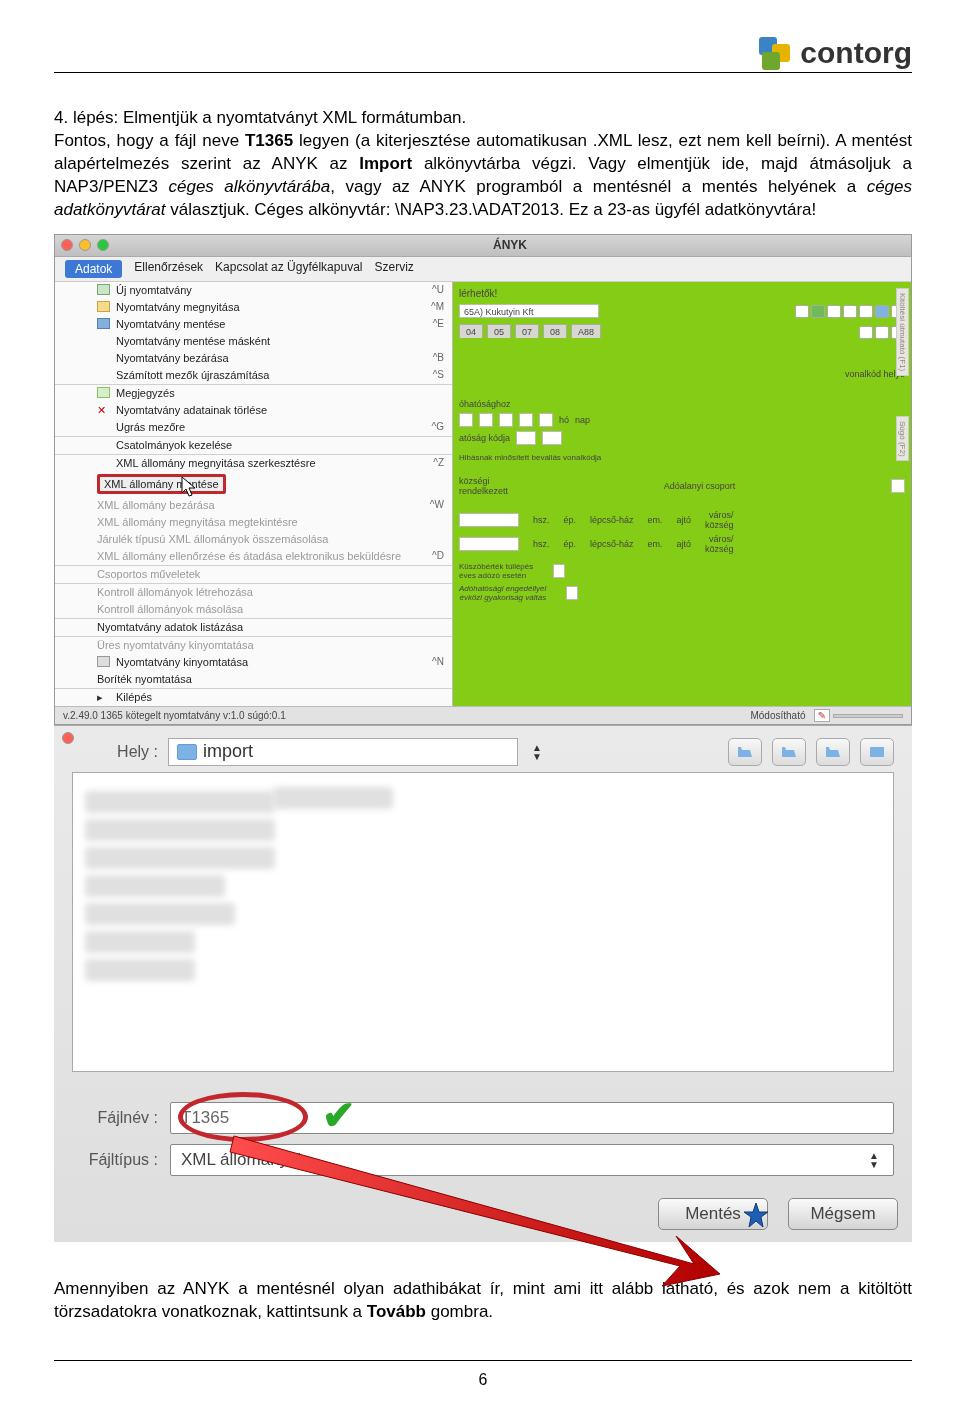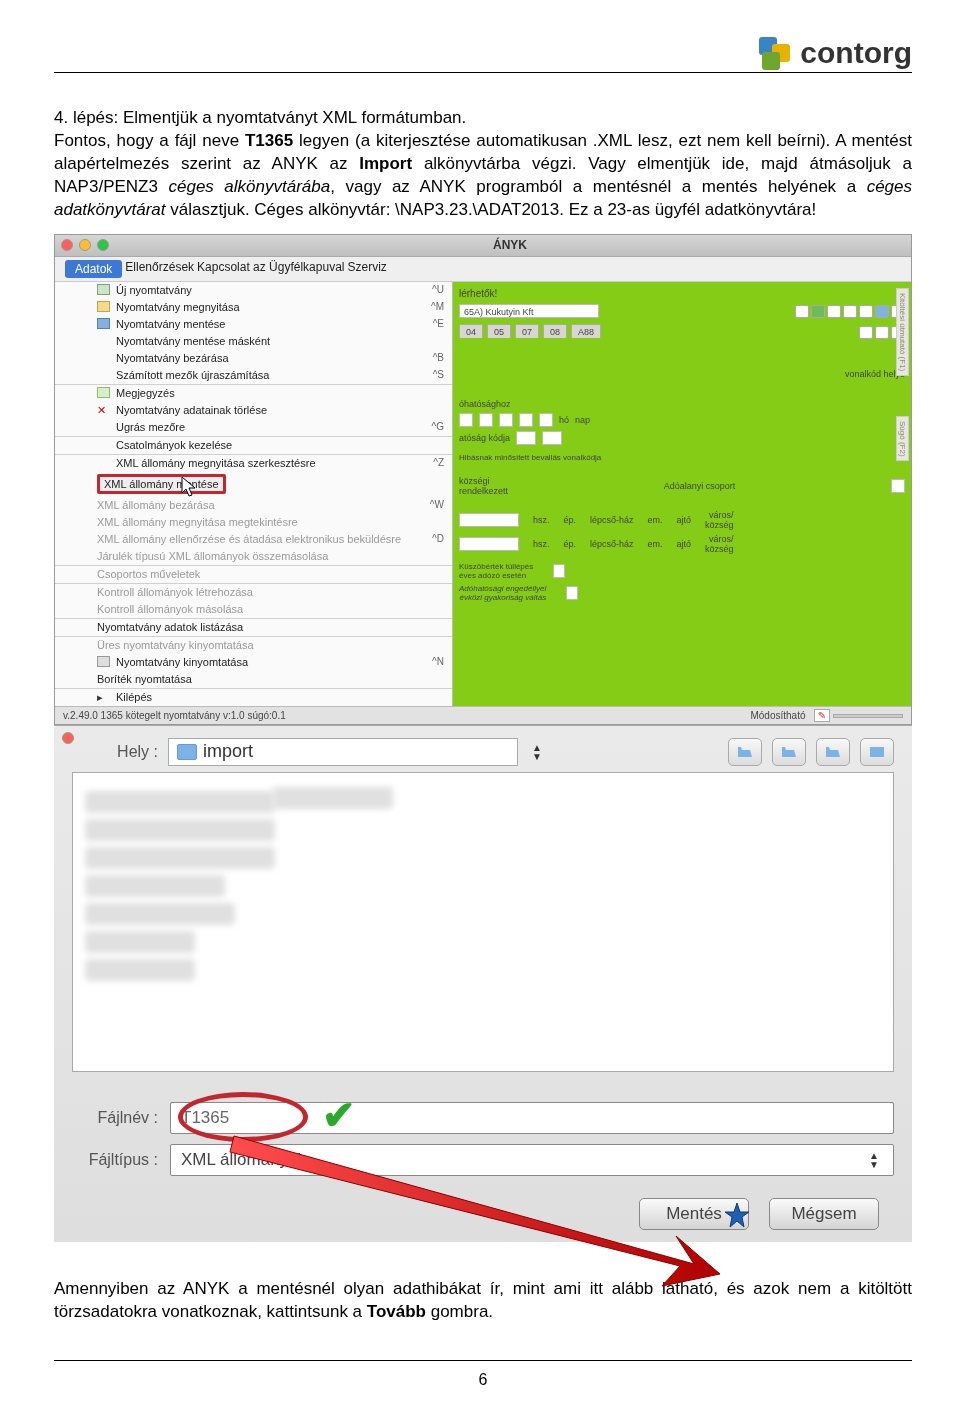--- a/index.html
+++ b/index.html
@@ -16,21 +16,21 @@
   .body-text { line-height: 1.35; text-align: justify; margin: 34px 0 12px 0; }
   .bold { font-weight: 700; }
   .ital { font-style: italic; }
   .screenshot-area { margin-top: 6px; }
   
   .anyk { border: 1px solid #999; background: #eee; font-size: 11px; color: #222; }
   .titlebar { height: 22px; background: linear-gradient(#d6d6d6,#bfbfbf); display: flex; align-items: center; gap: 6px; padding: 0 6px; border-bottom: 1px solid #aaa; }
   .tldot { width: 12px; height: 12px; border-radius: 50%; border: 1px solid #999; }
   .r { background: #ff5f57; } .y { background: #ffbd2e; } .g { background: #28c940; }
   .tlt { flex: 1; text-align: center; font-size: 12px; color: #333; font-weight: 600; }
-  .menubar { display: flex; gap: 3px; padding: 3px 10px; background: #efefef; font-size: 12px; border-bottom: 1px solid #ccc; }
+  .menubar { display: flex; gap: 12px; padding: 3px 10px; background: #efefef; font-size: 12px; border-bottom: 1px solid #ccc; }
   .mactive { background: #3e78d6; color: #fff; padding: 2px 10px; border-radius: 3px; }
   .menucontent { display: flex; }
   .dropdown { width: 398px; background: #fafafa; border-right: 1px solid #bbb; }
   .ditem { display: flex; align-items: center; justify-content: space-between; padding: 2px 8px; font-size: 11px; border-bottom: 0.5px solid transparent; margin-left: 34px; }
   .dsep { height: 1px; background: #d0d0d0; margin: 0; }
   .dgray { color: #9a9a9a; }
   .dicon { width: 13px; height: 11px; margin-right: 6px; display: inline-block; }
   .dlabel { display: flex; align-items: center; }
   .dsc { color: #666; font-size: 10px; }
   .dhil { position: relative; }
@@ -54,21 +54,21 @@
   .navbtn { width: 34px; height: 28px; background: linear-gradient(#f8f8f8,#dcdcdc); border: 1px solid #aaa; border-radius: 5px; display: flex; align-items: center; justify-content: center; }
   .filelist { background: #fff; border: 1px solid #aaa; height: 300px; margin: 6px 0 30px 0; padding: 12px; }
   .blur-row { height: 22px; background: #e0e0e0; border-radius: 4px; filter: blur(3px); margin: 6px 0; }
   .blur-row.short { width: 140px; } .blur-row.med { width: 190px; } .blur-row.long { width: 150px; }
   .blur2 { position: absolute; top: 14px; left: 200px; height: 22px; width: 120px; background: #e0e0e0; filter: blur(3px); border-radius: 4px; }
   .fname-row { display: flex; align-items: center; gap: 12px; margin: 4px 0 10px 0; }
   .fname-field { flex: 1; height: 32px; background: #fff; border: 1px solid #888; border-radius: 2px; padding: 0 10px; font-size: 17px; display: flex; align-items: center; }
   .ftype-field { flex: 1; height: 32px; background: #fff; border: 1px solid #888; border-radius: 2px; padding: 0 10px; font-size: 17px; display: flex; align-items: center; justify-content: space-between; }
   .annot-oval { position: absolute; border: 5px solid #c1272d; border-radius: 50%/50%; width: 130px; height: 50px; left: 106px; }
   .check { font-size: 40px; color: #2aa82a; font-weight: 900; }
-  .dlgbtns { position: absolute; right: 33px; bottom: 12px; display: flex; gap: 20px; }
+  .dlgbtns { position: absolute; right: 14px; bottom: 12px; display: flex; gap: 20px; }
   .dlgbtn { width: 110px; height: 32px; background: linear-gradient(#fafafa,#d4d4d4); border: 1px solid #888; border-radius: 5px; font-size: 17px; display: flex; align-items: center; justify-content: center; position: relative; }
   .arrow { position: absolute; pointer-events: none; }
   .bottom-text { margin-top: 36px; line-height: 1.35; text-align: justify; }
   .pfoot { border-top: 1.5px solid #000; margin-top: 36px; padding-top: 10px; text-align: center; font-size: 16px; }
   .sidevert { position: absolute; right: 2px; writing-mode: vertical-rl; font-size: 8px; background: #e8e6df; padding: 4px 1px; border: 1px solid #ccc; color: #888; }
 </style>
 </head>
 <body>
 
 <div class="page">
@@ -195,27 +195,27 @@
           <div class="ditem dgray">
               <span class="dlabel">
                 <span>XML állomány bezárása</span>
               </span>
               <span class="dsc">^W</span>
             </div>
           <div class="ditem dgray">
               <span>XML állomány megnyitása megtekintésre</span>
             </div>
           <div class="ditem dgray">
+              <span>Járulék típusú XML állományok összemásolása</span>
+            </div>
+          <div class="ditem dgray">
               <span class="dlabel">
                 <span>XML állomány ellenőrzése és átadása elektronikus beküldésre</span>
               </span>
               <span class="dsc">^D</span>
-            </div>
-          <div class="ditem dgray">
-              <span>Járulék típusú XML állományok összemásolása</span>
             </div>
           <div class="dsep"></div>
           <div class="ditem dgray">
               <span>Csoportos műveletek</span>
             </div>
           <div class="dsep"></div>
           <div class="ditem dgray">
               <span>Kontroll állományok létrehozása</span>
             </div>
           <div class="ditem dgray">

